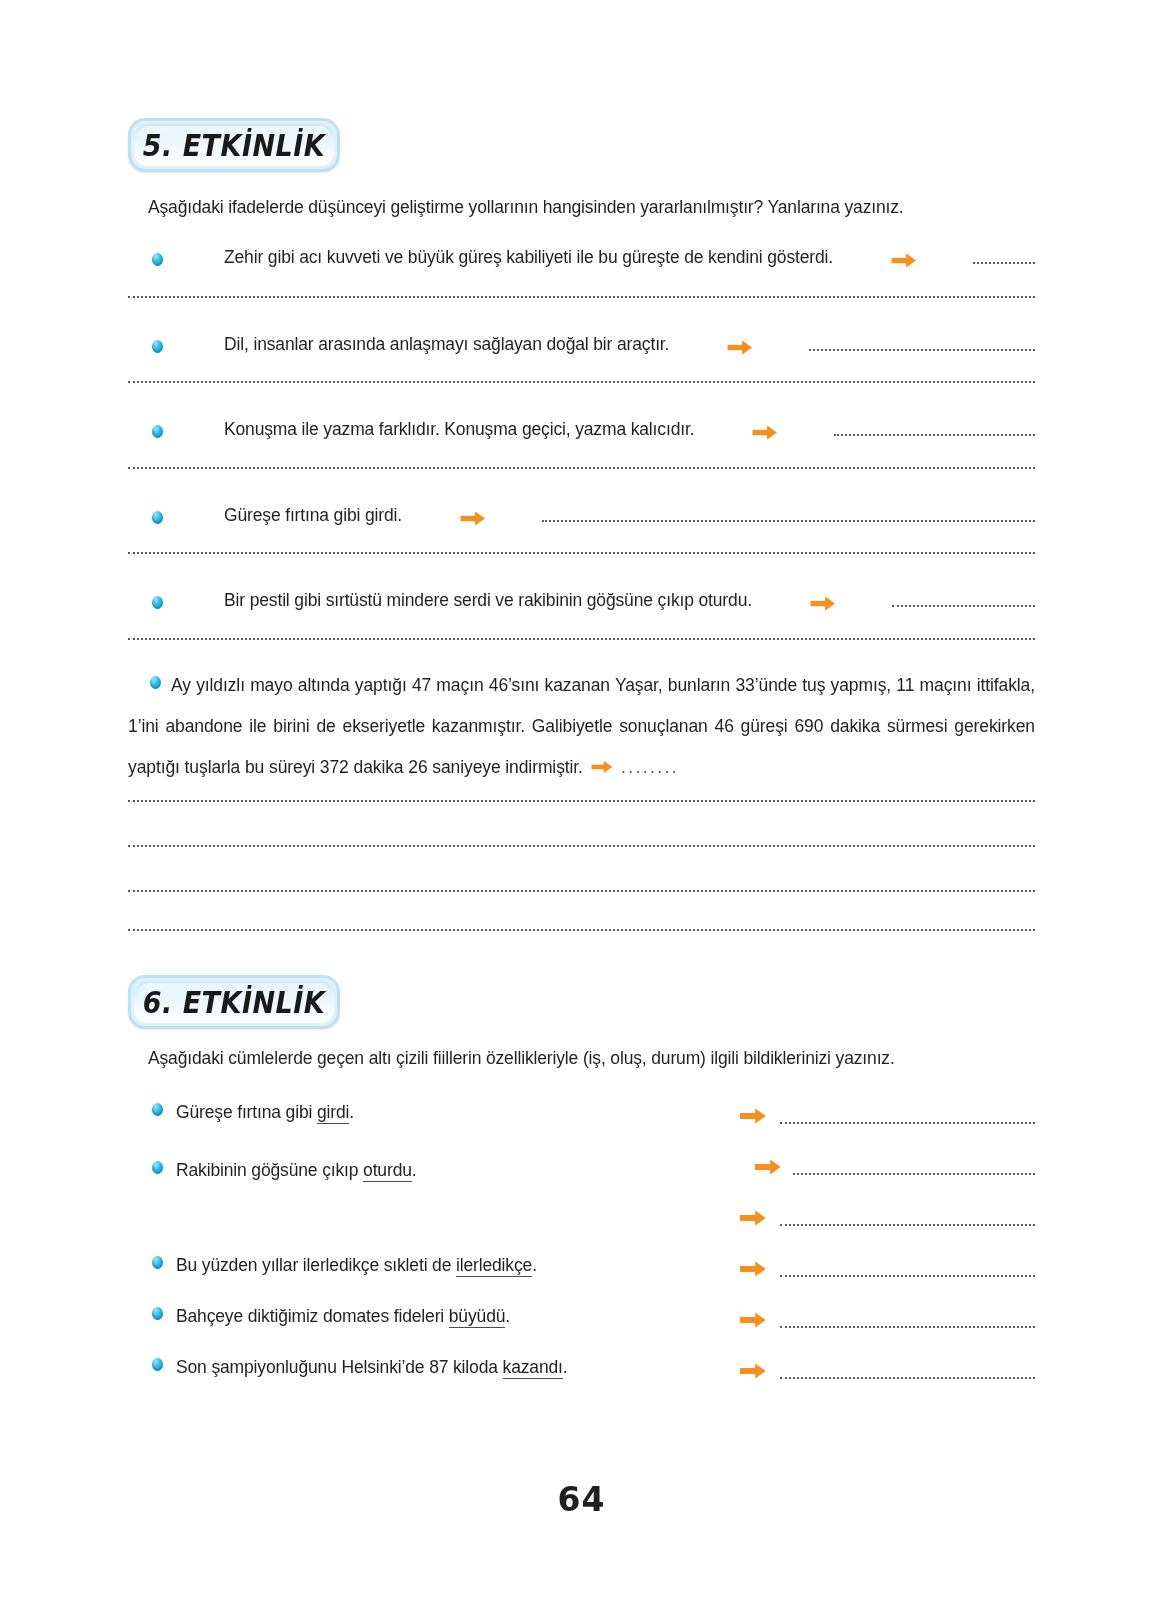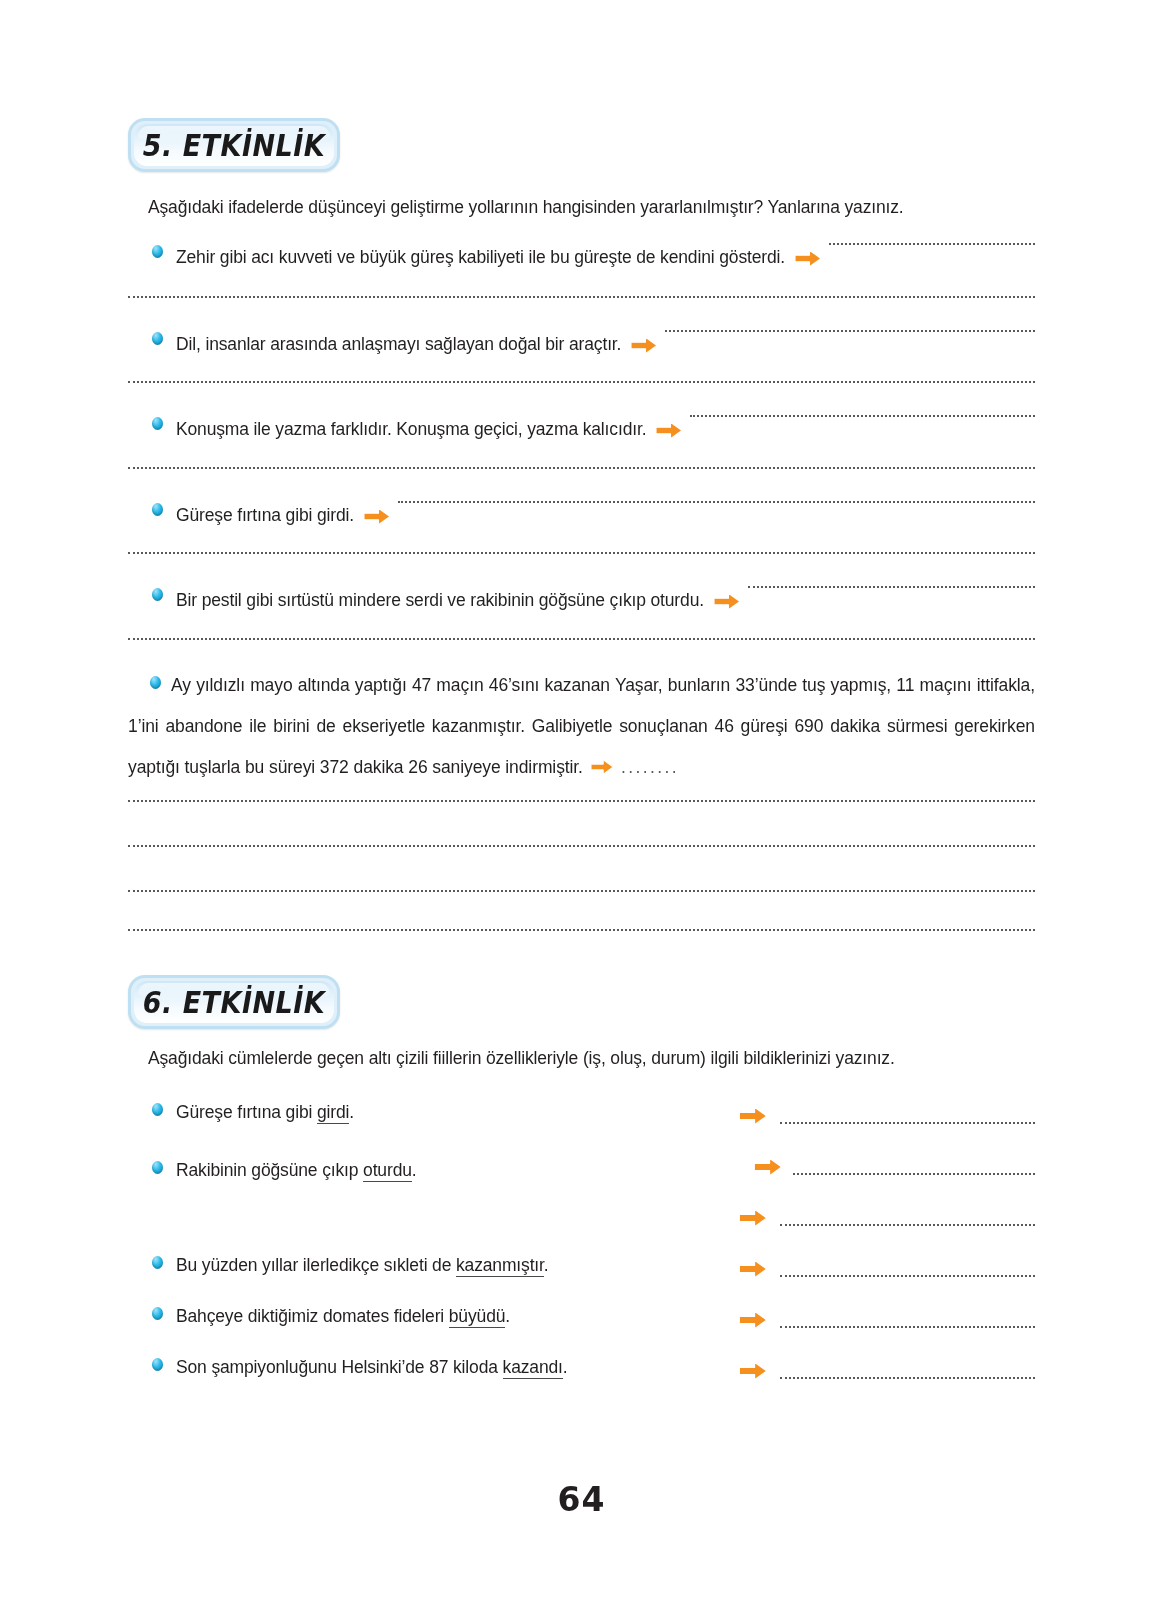--- a/index.html
+++ b/index.html
@@ -79,22 +79,23 @@
     color: #231f20;
     letter-spacing: -0.15px;
     white-space: nowrap;
     text-align: right;
   }
 
   
   .item-row {
     position: absolute;
     display: flex;
-    align-items: flex-start;
+    align-items: flex-end;
     white-space: nowrap;
+    gap: 48px;
   }
   .bullet {
     display: inline-block;
     width: 11px;
     height: 13px;
     border-radius: 50%;
     background: radial-gradient(ellipse at 35% 25%, #9fe4fb 0%, #29b8e8 45%, #0b8fc4 100%);
     box-shadow: inset 0 -2px 2px rgba(0,0,0,0.18);
     flex: 0 0 auto;
     position: relative;
@@ -283,21 +284,21 @@
     <span class="bullet"></span><span class="item-text"><span>Rakibinin göğsüne çıkıp </span><u>oturdu</u><span>.</span></span>
   </div>
   <div class="abs" style="left:738px; top:1208px;">
     <svg width="30" height="20" viewBox="0 0 28 19">
       <path d="M1 6.2 H15.5 V1.2 L27 9.5 L15.5 17.8 V12.8 H1 Z" fill="#F5901F" stroke="#FFFFFF" stroke-width="1.1" stroke-linejoin="round"></path>
     </svg>
   </div>
   <div class="ruleline" style="left:780px; top:1224px; width:255px;"></div>
 
   <div class="abs" style="left:152px; top:1255px;">
-    <span class="bullet"></span><span class="item-text"><span>Bu yüzden yıllar ilerledikçe sıkleti de </span><u>kazanmıştır</u><span>.</span></span>
+    <span class="bullet"></span><span class="item-text"><span>Bu yüzden yıllar ilerledikçe sıkleti de </span><u>ilerledikçe</u><span>.</span></span>
   </div>
   <div class="abs" style="left:738px; top:1259px;">
     <svg width="30" height="20" viewBox="0 0 28 19">
       <path d="M1 6.2 H15.5 V1.2 L27 9.5 L15.5 17.8 V12.8 H1 Z" fill="#F5901F" stroke="#FFFFFF" stroke-width="1.1" stroke-linejoin="round"></path>
     </svg>
   </div>
   <div class="ruleline" style="left:780px; top:1275px; width:255px;"></div>
 
   <div class="abs" style="left:152px; top:1306px;">
     <span class="bullet"></span><span class="item-text"><span>Bahçeye diktiğimiz domates fideleri </span><u>büyüdü</u><span>.</span></span>

